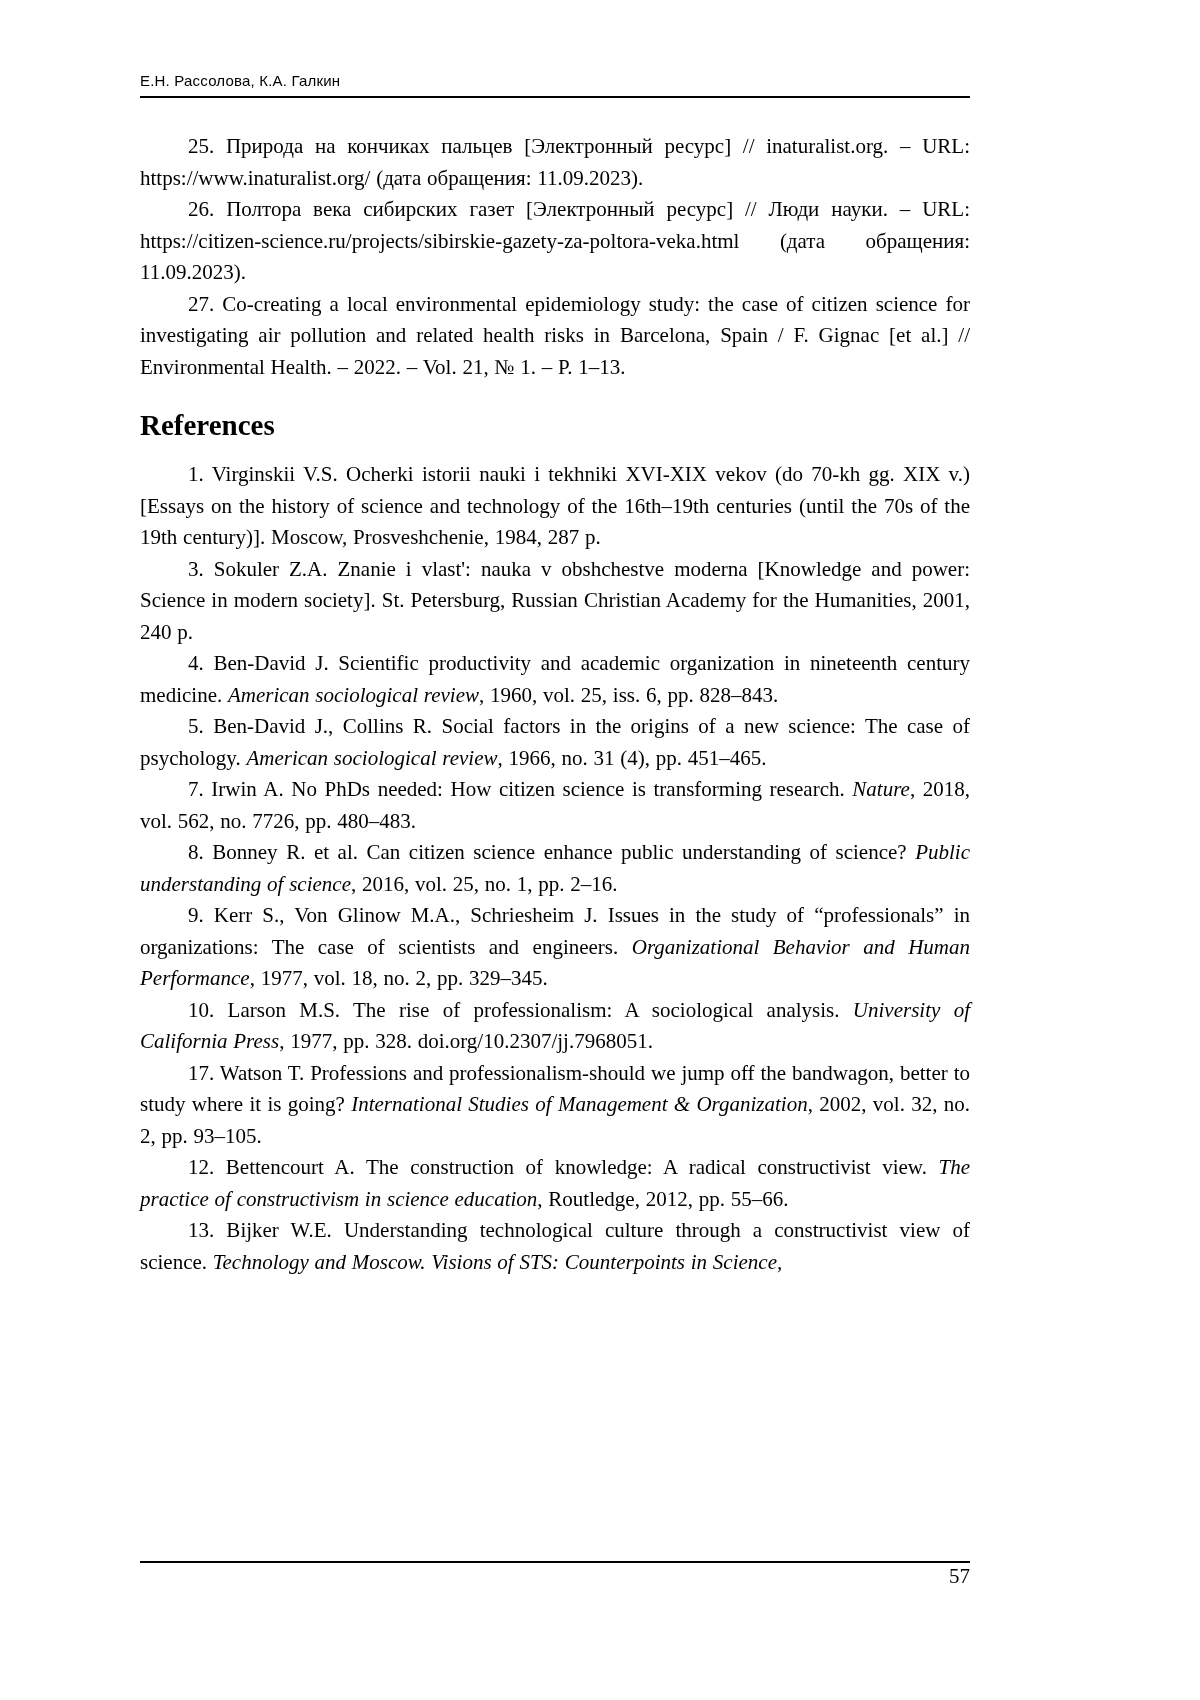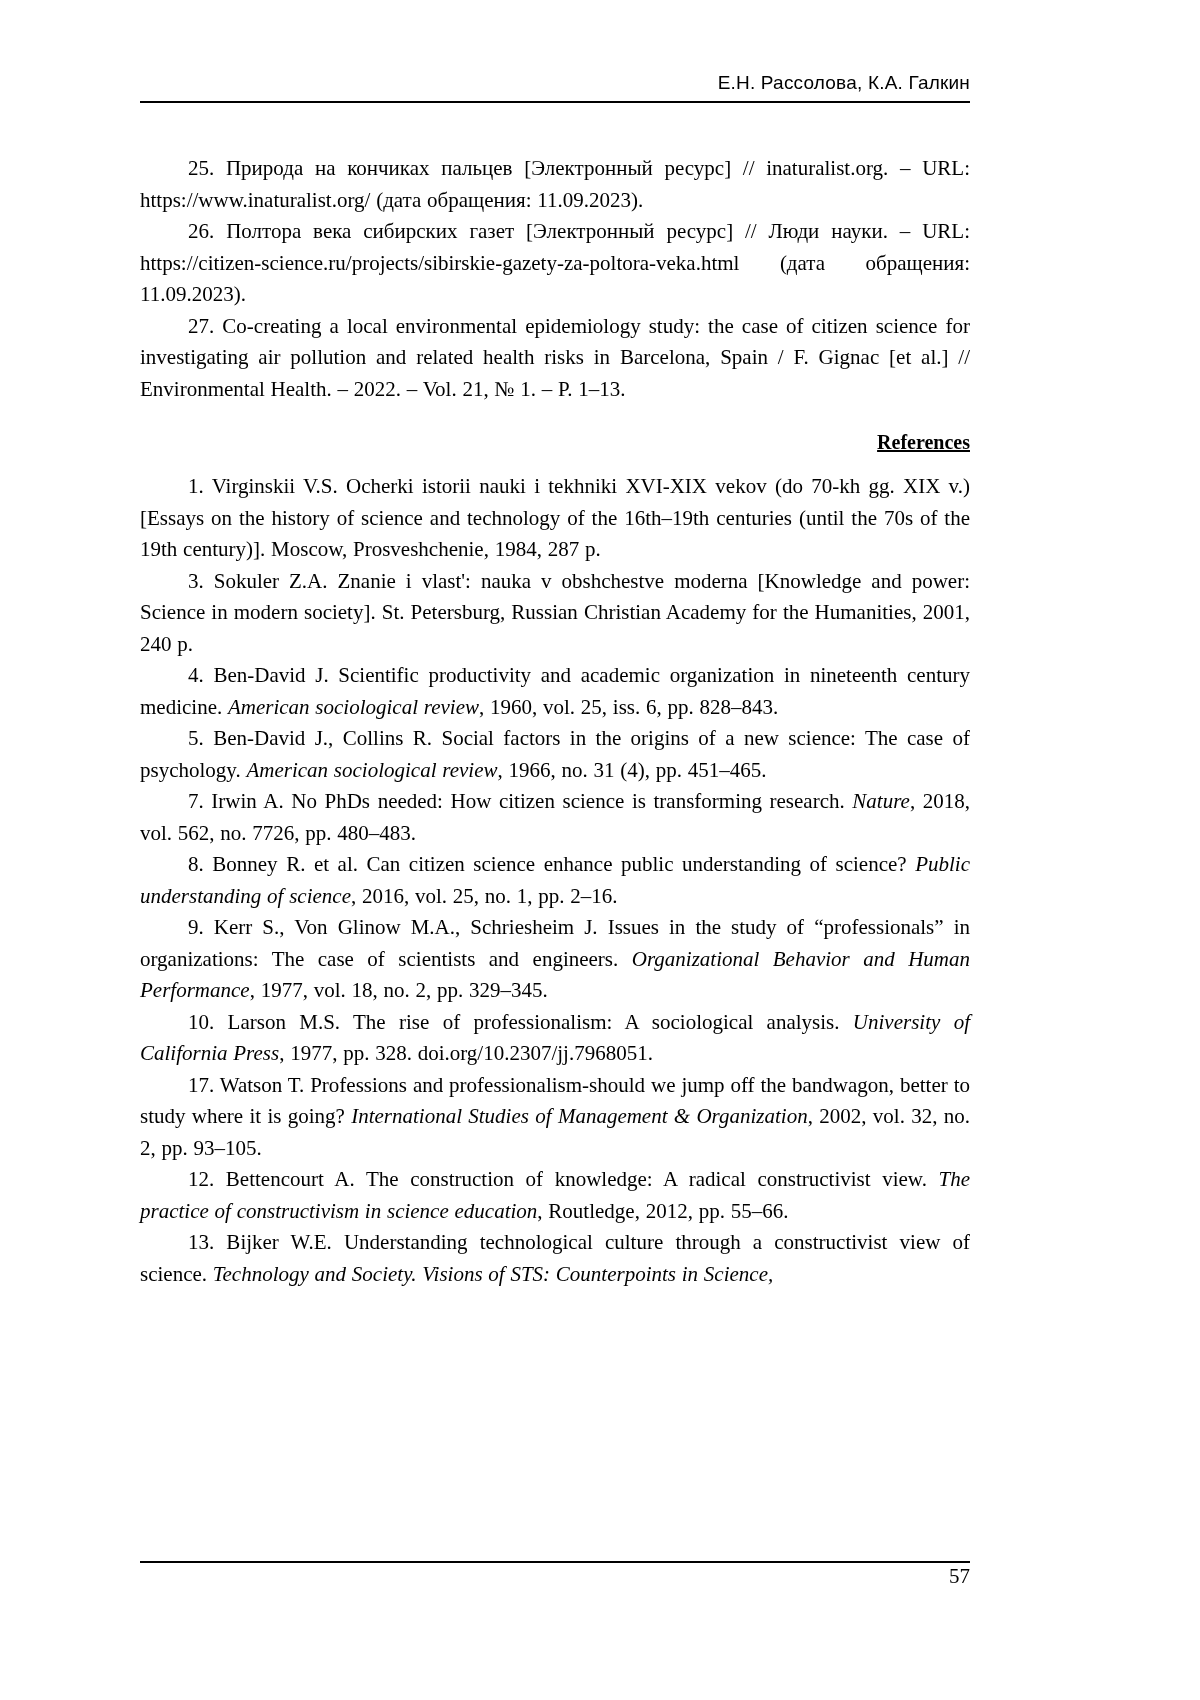--- a/index.html
+++ b/index.html
@@ -18,54 +18,52 @@
     background: #ffffff;
     overflow: hidden;
   }
   header.page-header {
     position: absolute;
     left: 140px;
     top: 72px;
     width: 830px;
   }
   .header-text {
-    text-align: right;
     font-family: "Liberation Sans", sans-serif;
-    font-size: 19px;
+    font-size: 15px;
     color: #000000;
     padding-bottom: 7px;
     letter-spacing: 0.2px;
   }
   .header-rule {
     border-bottom: 2px solid #000000;
     width: 100%;
     height: 0;
   }
   main.page-main {
     position: absolute;
     left: 140px;
-    top: 153px;
+    top: 131px;
     width: 830px;
   }
   .ref-para {
     text-align: justify;
     text-indent: 48px;
     font-size: 21px;
     line-height: 31.5px;
     word-spacing: 0.5px;
   }
   .seg { font-style: normal; }
   .seg.it { font-style: italic; }
   .refs-heading {
     font-family: "Liberation Serif", serif;
-    font-size: 20px;
+    font-size: 29px;
     font-weight: bold;
     margin: 26px 0 17px 0;
-    text-align: right;
-    text-decoration: underline;
+    text-align: left;
   }
   footer.page-footer {
     position: absolute;
     left: 140px;
     top: 1561px;
     width: 830px;
   }
   .footer-rule {
     border-top: 2px solid #000000;
     width: 100%;
@@ -102,21 +100,21 @@
         <p class="ref-para"><span class="seg">1. Virginskii V.S. Ocherki istorii nauki i tekhniki XVI-XIX vekov (do 70-kh gg. XIX v.) [Essays on the history of science and technology of the 16th–19th centuries (until the 70s of the 19th century)]. Moscow, Prosveshchenie, 1984, 287 p.</span></p>
         <p class="ref-para"><span class="seg">3. Sokuler Z.A. Znanie i vlast': nauka v obshchestve moderna [Knowledge and power: Science in modern society]. St. Petersburg, Russian Christian Academy for the Humanities, 2001, 240 p.</span></p>
         <p class="ref-para"><span class="seg">4. Ben-David J. Scientific productivity and academic organization in nineteenth century medicine. </span><span class="seg it">American sociological review</span><span class="seg">, 1960, vol. 25, iss. 6, pp. 828–843.</span></p>
         <p class="ref-para"><span class="seg">5. Ben-David J., Collins R. Social factors in the origins of a new science: The case of psychology. </span><span class="seg it">American sociological review</span><span class="seg">, 1966, no. 31 (4), pp. 451–465.</span></p>
         <p class="ref-para"><span class="seg">7. Irwin A. No PhDs needed: How citizen science is transforming research. </span><span class="seg it">Nature</span><span class="seg">, 2018, vol. 562, no. 7726, pp. 480–483.</span></p>
         <p class="ref-para"><span class="seg">8. Bonney R. et al. Can citizen science enhance public understanding of science? </span><span class="seg it">Public understanding of science</span><span class="seg">, 2016, vol. 25, no. 1, pp. 2–16.</span></p>
         <p class="ref-para"><span class="seg">9. Kerr S., Von Glinow M.A., Schriesheim J. Issues in the study of “professionals” in organizations: The case of scientists and engineers. </span><span class="seg it">Organizational Behavior and Human Performance</span><span class="seg">, 1977, vol. 18, no. 2, pp. 329–345.</span></p>
         <p class="ref-para"><span class="seg">10. Larson M.S. The rise of professionalism: A sociological analysis. </span><span class="seg it">University of California Press</span><span class="seg">, 1977, pp. 328. doi.org/10.2307/jj.7968051.</span></p>
         <p class="ref-para"><span class="seg">17. Watson T. Professions and professionalism-should we jump off the bandwagon, better to study where it is going? </span><span class="seg it">International Studies of Management &amp; Organization</span><span class="seg">, 2002, vol. 32, no. 2, pp. 93–105.</span></p>
         <p class="ref-para"><span class="seg">12. Bettencourt A. The construction of knowledge: A radical constructivist view. </span><span class="seg it">The practice of constructivism in science education</span><span class="seg">, Routledge, 2012, pp. 55–66.</span></p>
-        <p class="ref-para"><span class="seg">13. Bijker W.E. Understanding technological culture through a constructivist view of science. </span><span class="seg it">Technology and Society. Visions of STS: Counterpoints in Science,</span></p>
+        <p class="ref-para"><span class="seg">13. Bijker W.E. Understanding technological culture through a constructivist view of science. </span><span class="seg it">Technology and Moscow. Visions of STS: Counterpoints in Science,</span></p>
       </section>
 
   </main>
 
   <footer class="page-footer">
     <div class="footer-rule"></div>
     <div class="page-number">57</div>
   </footer>
 
 </div>

